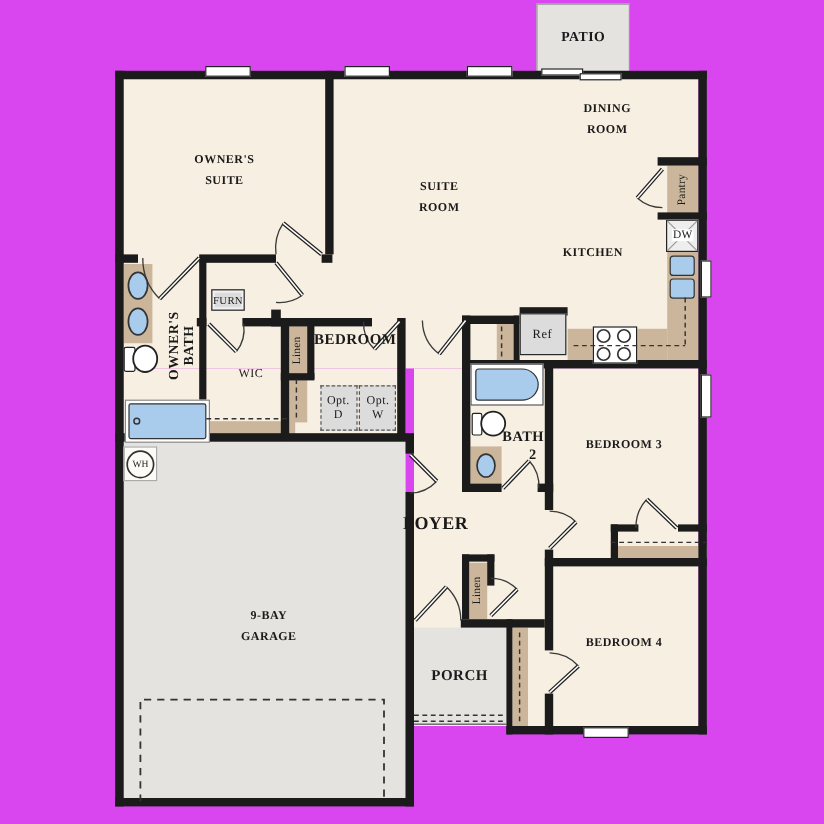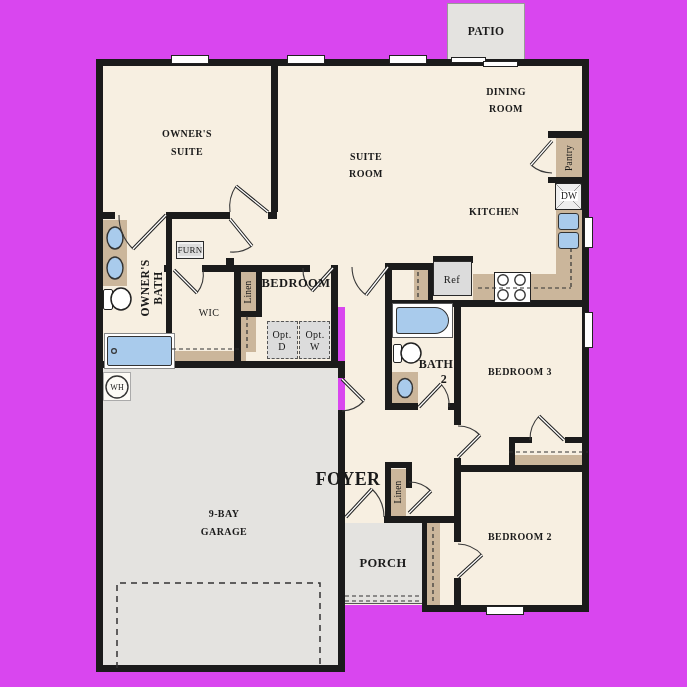--- a/index.html
+++ b/index.html
@@ -238,20 +238,20 @@
   <div class="lbl" style="left:282px;top:334px;font-size:10px;font-weight:400;">Opt.</div>
   <div class="lbl" style="left:282px;top:346px;font-size:10px;font-weight:400;">D</div>
   <div class="lbl" style="left:315px;top:334px;font-size:10px;font-weight:400;">Opt.</div>
   <div class="lbl" style="left:315px;top:346px;font-size:10px;font-weight:400;">W</div>
   <div class="lbl small vtext" style="left:569px;top:158px;">Pantry</div>
   <div class="lbl small" style="left:569px;top:196px;background:#fff;padding:0 1px;">DW</div>
   <div class="lbl" style="left:452px;top:279px;font-size:10.5px;font-weight:400;">Ref</div>
   <div class="lbl med" style="left:436px;top:364px;">BATH</div>
   <div class="lbl med" style="left:444px;top:379px;">2</div>
   <div class="lbl big" style="left:520px;top:371px;">BEDROOM 3</div>
-  <div class="lbl med" style="left:348px;top:437px;font-size:18px;margin-top:42px;">FOYER</div>
+  <div class="lbl med" style="left:363px;top:437px;font-size:15px;">FOYER</div>
   <div class="lbl small vtext" style="left:398px;top:492px;">Linen</div>
-  <div class="lbl big" style="left:520px;top:536px;">BEDROOM 2</div>
+  <div class="lbl big" style="left:520px;top:536px;">BEDROOM 4</div>
   <div class="lbl med" style="left:383px;top:563px;font-size:12.5px;">PORCH</div>
   <div class="lbl big" style="left:224px;top:513px;">9-BAY</div>
   <div class="lbl big" style="left:224px;top:531px;">GARAGE</div>
   <div class="lbl" style="left:117px;top:387px;font-size:8px;font-weight:400;letter-spacing:0;">WH</div>
 </div>
 
 </body></html>

